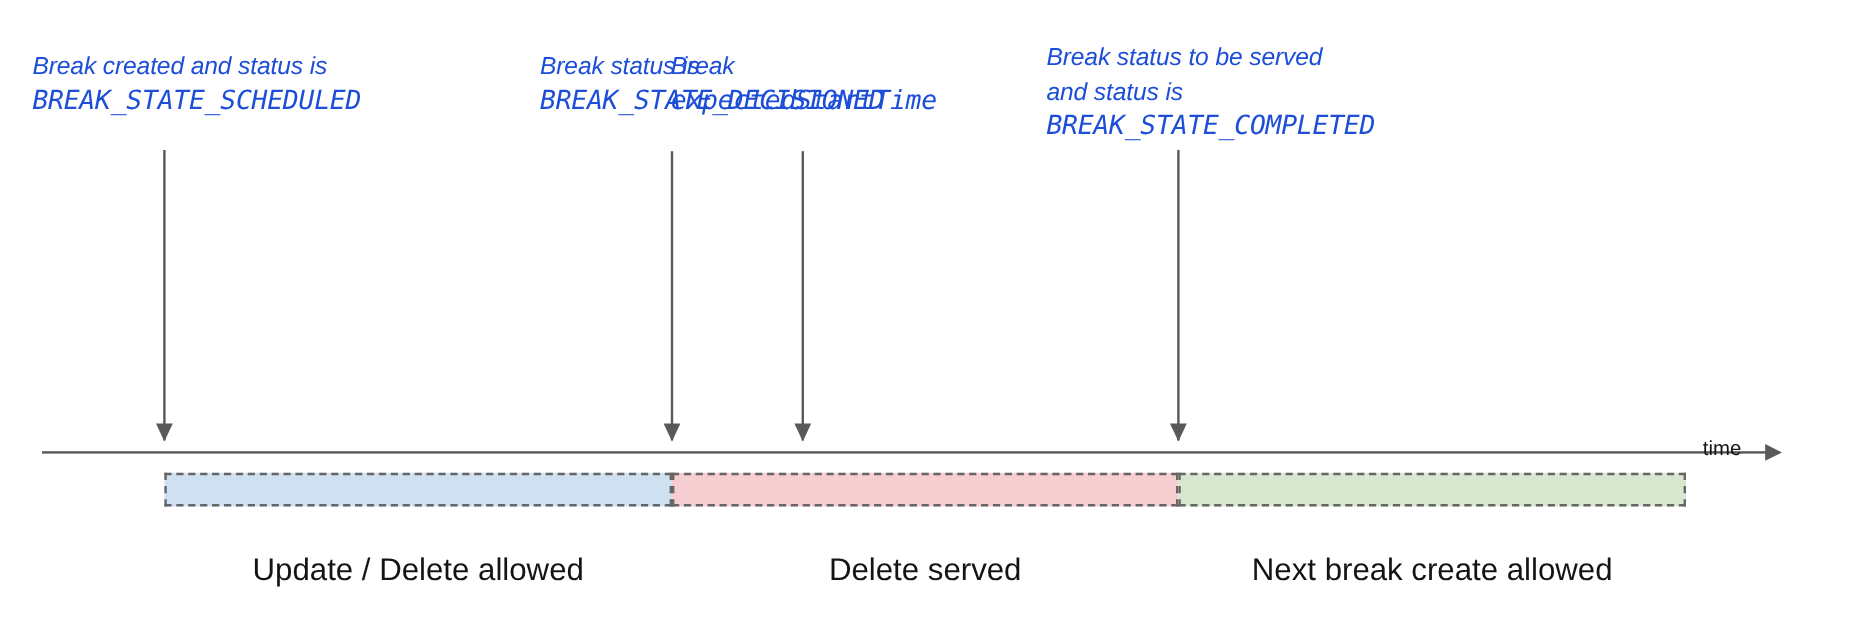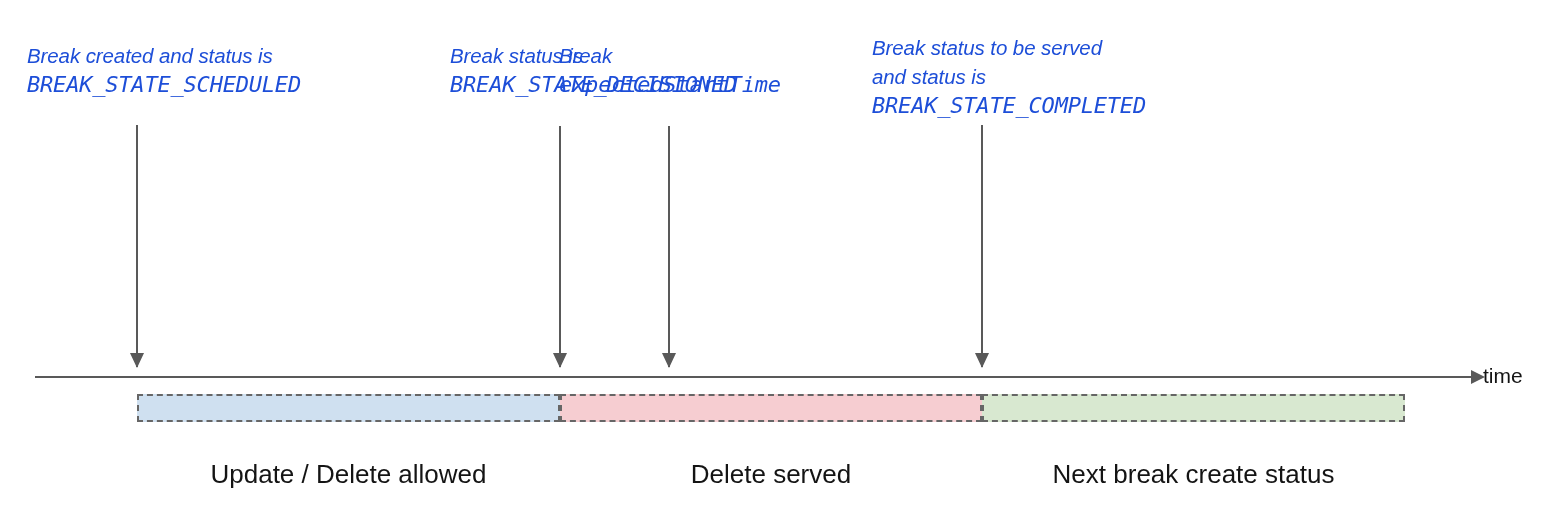--- a/index.html
+++ b/index.html
@@ -85,23 +85,23 @@
     right: -13px;
     top: -6px;
     width: 0;
     height: 0;
     border-top: 7px solid transparent;
     border-bottom: 7px solid transparent;
     border-left: 14px solid #595959;
   }
   #time-axis-label {
     position: absolute;
-    left: 1483px;
+    left: 1419px;
     top: 364px;
-    font-size: 21px;
+    font-size: 17px;
     color: #141414;
   }
 
   
   .phase-bar {
     position: absolute;
     top: 394px;
     height: 28px;
     box-sizing: border-box;
     border: 2px dashed #666666;
@@ -162,15 +162,15 @@
     <span class="axis-head"></span>
   </div>
   <div id="time-axis-label">time</div>
 
   <div class="phase-bar" id="phase-bar-0" style="left: 137px; width: 423px; background: rgb(207, 224, 240); border-color: rgb(102, 102, 102);"></div>
   <div class="phase-bar" id="phase-bar-1" style="left: 560px; width: 422px; background: rgb(246, 205, 209); border-color: rgb(102, 102, 102);"></div>
   <div class="phase-bar" id="phase-bar-2" style="left: 982px; width: 423px; background: rgb(216, 232, 208); border-color: rgb(102, 102, 102);"></div>
 
   <div class="phase-caption" id="phase-caption-0" style="left: 98.5px; width: 500px;">Update / Delete allowed</div>
   <div class="phase-caption" id="phase-caption-1" style="left: 521px; width: 500px;">Delete served</div>
-  <div class="phase-caption" id="phase-caption-2" style="left: 943.5px; width: 500px;">Next break create status</div>
+  <div class="phase-caption" id="phase-caption-2" style="left: 943.5px; width: 500px;">Next break create allowed</div>
 
 </div>
 
 </body></html>

